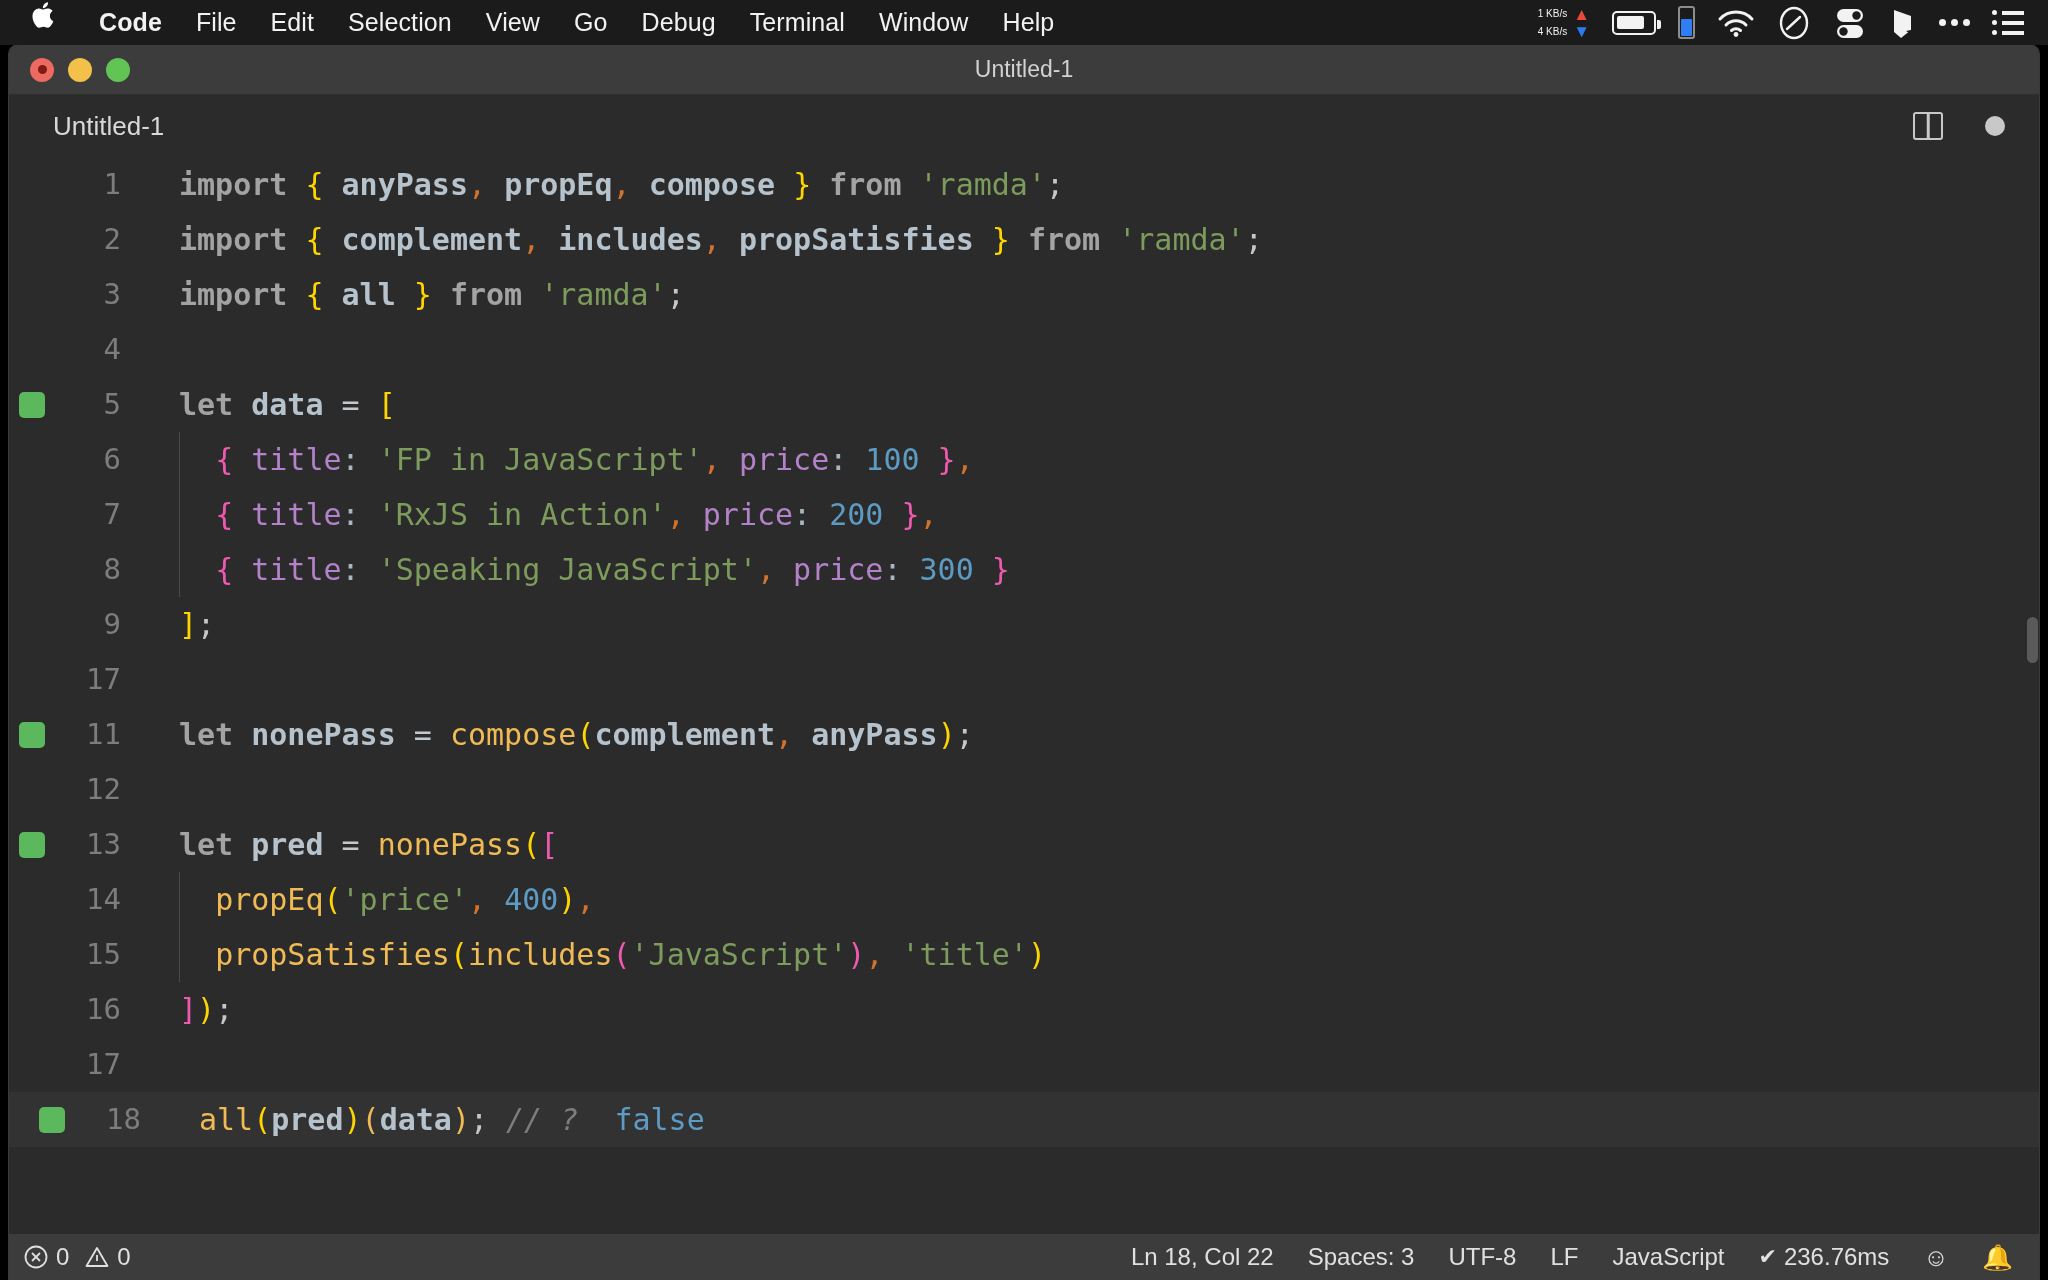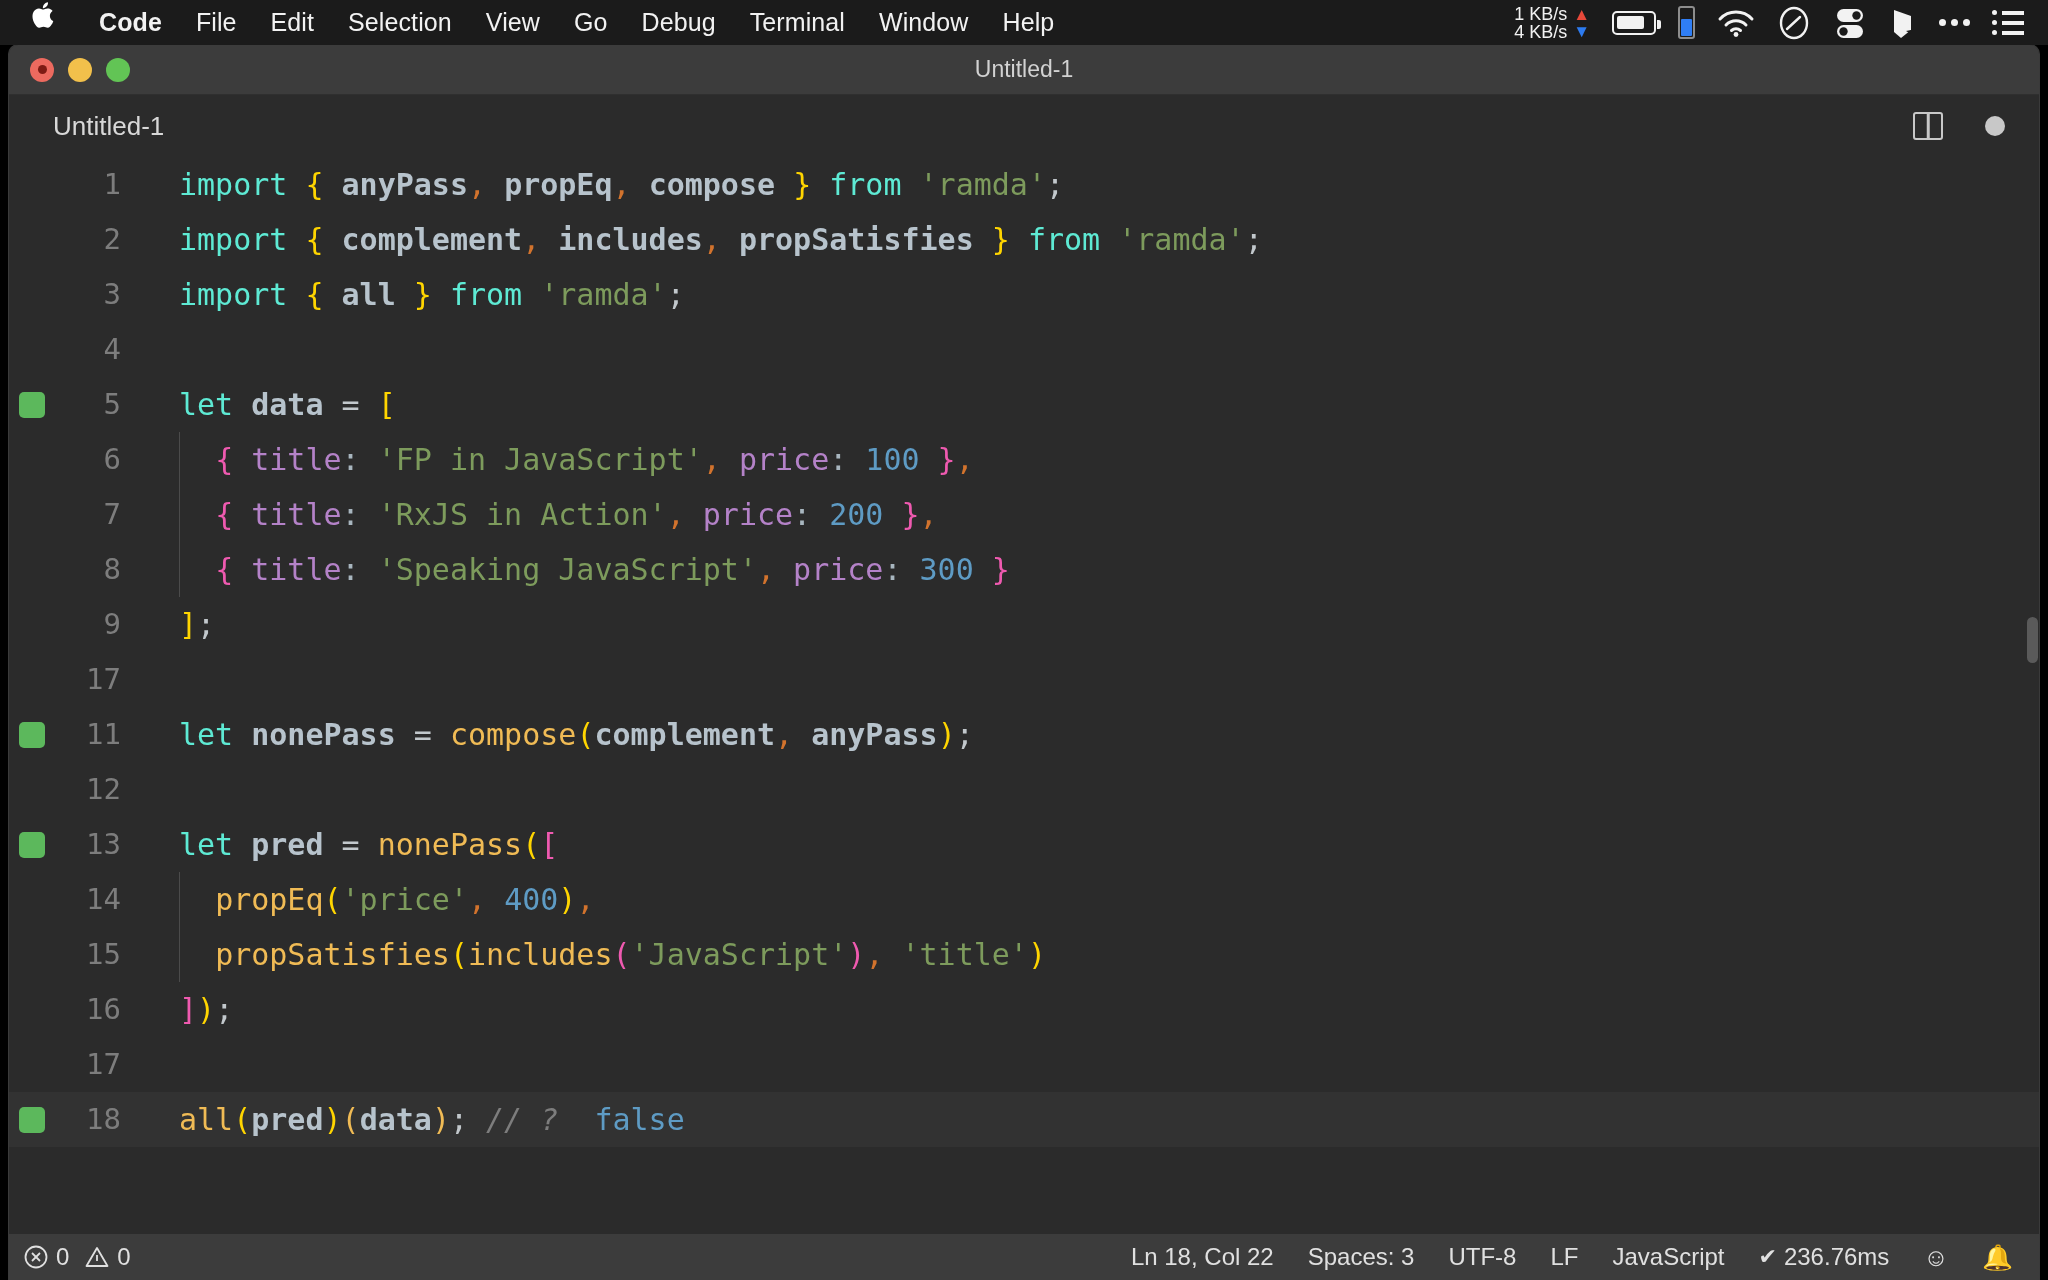--- a/index.html
+++ b/index.html
@@ -53,21 +53,21 @@
     gap: 22px;
   }
   .net-speed {
     display: flex;
     align-items: center;
     gap: 6px;
   }
   .net-speed-text {
     display: flex;
     flex-direction: column;
-    font-size: 18px;
+    font-size: 10px;
     line-height: 18px;
     text-align: right;
     font-family: "Liberation Sans", sans-serif;
   }
   .net-arrows {
     display: flex;
     flex-direction: column;
     line-height: 17px;
     font-size: 17px;
   }
@@ -231,20 +231,21 @@
   .code-line {
     display: flex;
     align-items: center;
     height: 55px;
     font-size: 30px;
     line-height: 55px;
     white-space: pre;
   }
   .code-line.current {
     background: #323232;
+    padding-left: 20px;
   }
   .gutter-marker {
     width: 46px;
     flex: 0 0 46px;
     display: flex;
     align-items: center;
     justify-content: center;
   }
   .gutter-marker .run-dot {
     width: 26px; height: 26px;
@@ -266,21 +267,21 @@
   }
   .indent-guide {
     position: absolute;
     left: 46px;
     top: 0; bottom: 0;
     width: 1px;
     background: #4b4b4b;
   }
 
   
-  .kw   { color: #5eead4; font-weight: normal; }
+  .kw   { color: #a3a3a3; font-weight: bold; }
   .id   { color: #b7c3cc; font-weight: bold; }
   .cbr  { color: #ffd500; }          
   .pbr  { color: #ef5ab0; }          
   .str  { color: #7d9b5c; }
   .punc { color: #c2c8cc; }
   .prop { color: #b482c8; }
   .num  { color: #5e9bc4; }
   .fn   { color: #f0bb55; }
   .com  { color: #7d7d7d; font-style: italic; }
   .bool { color: #5e9bc4; }

